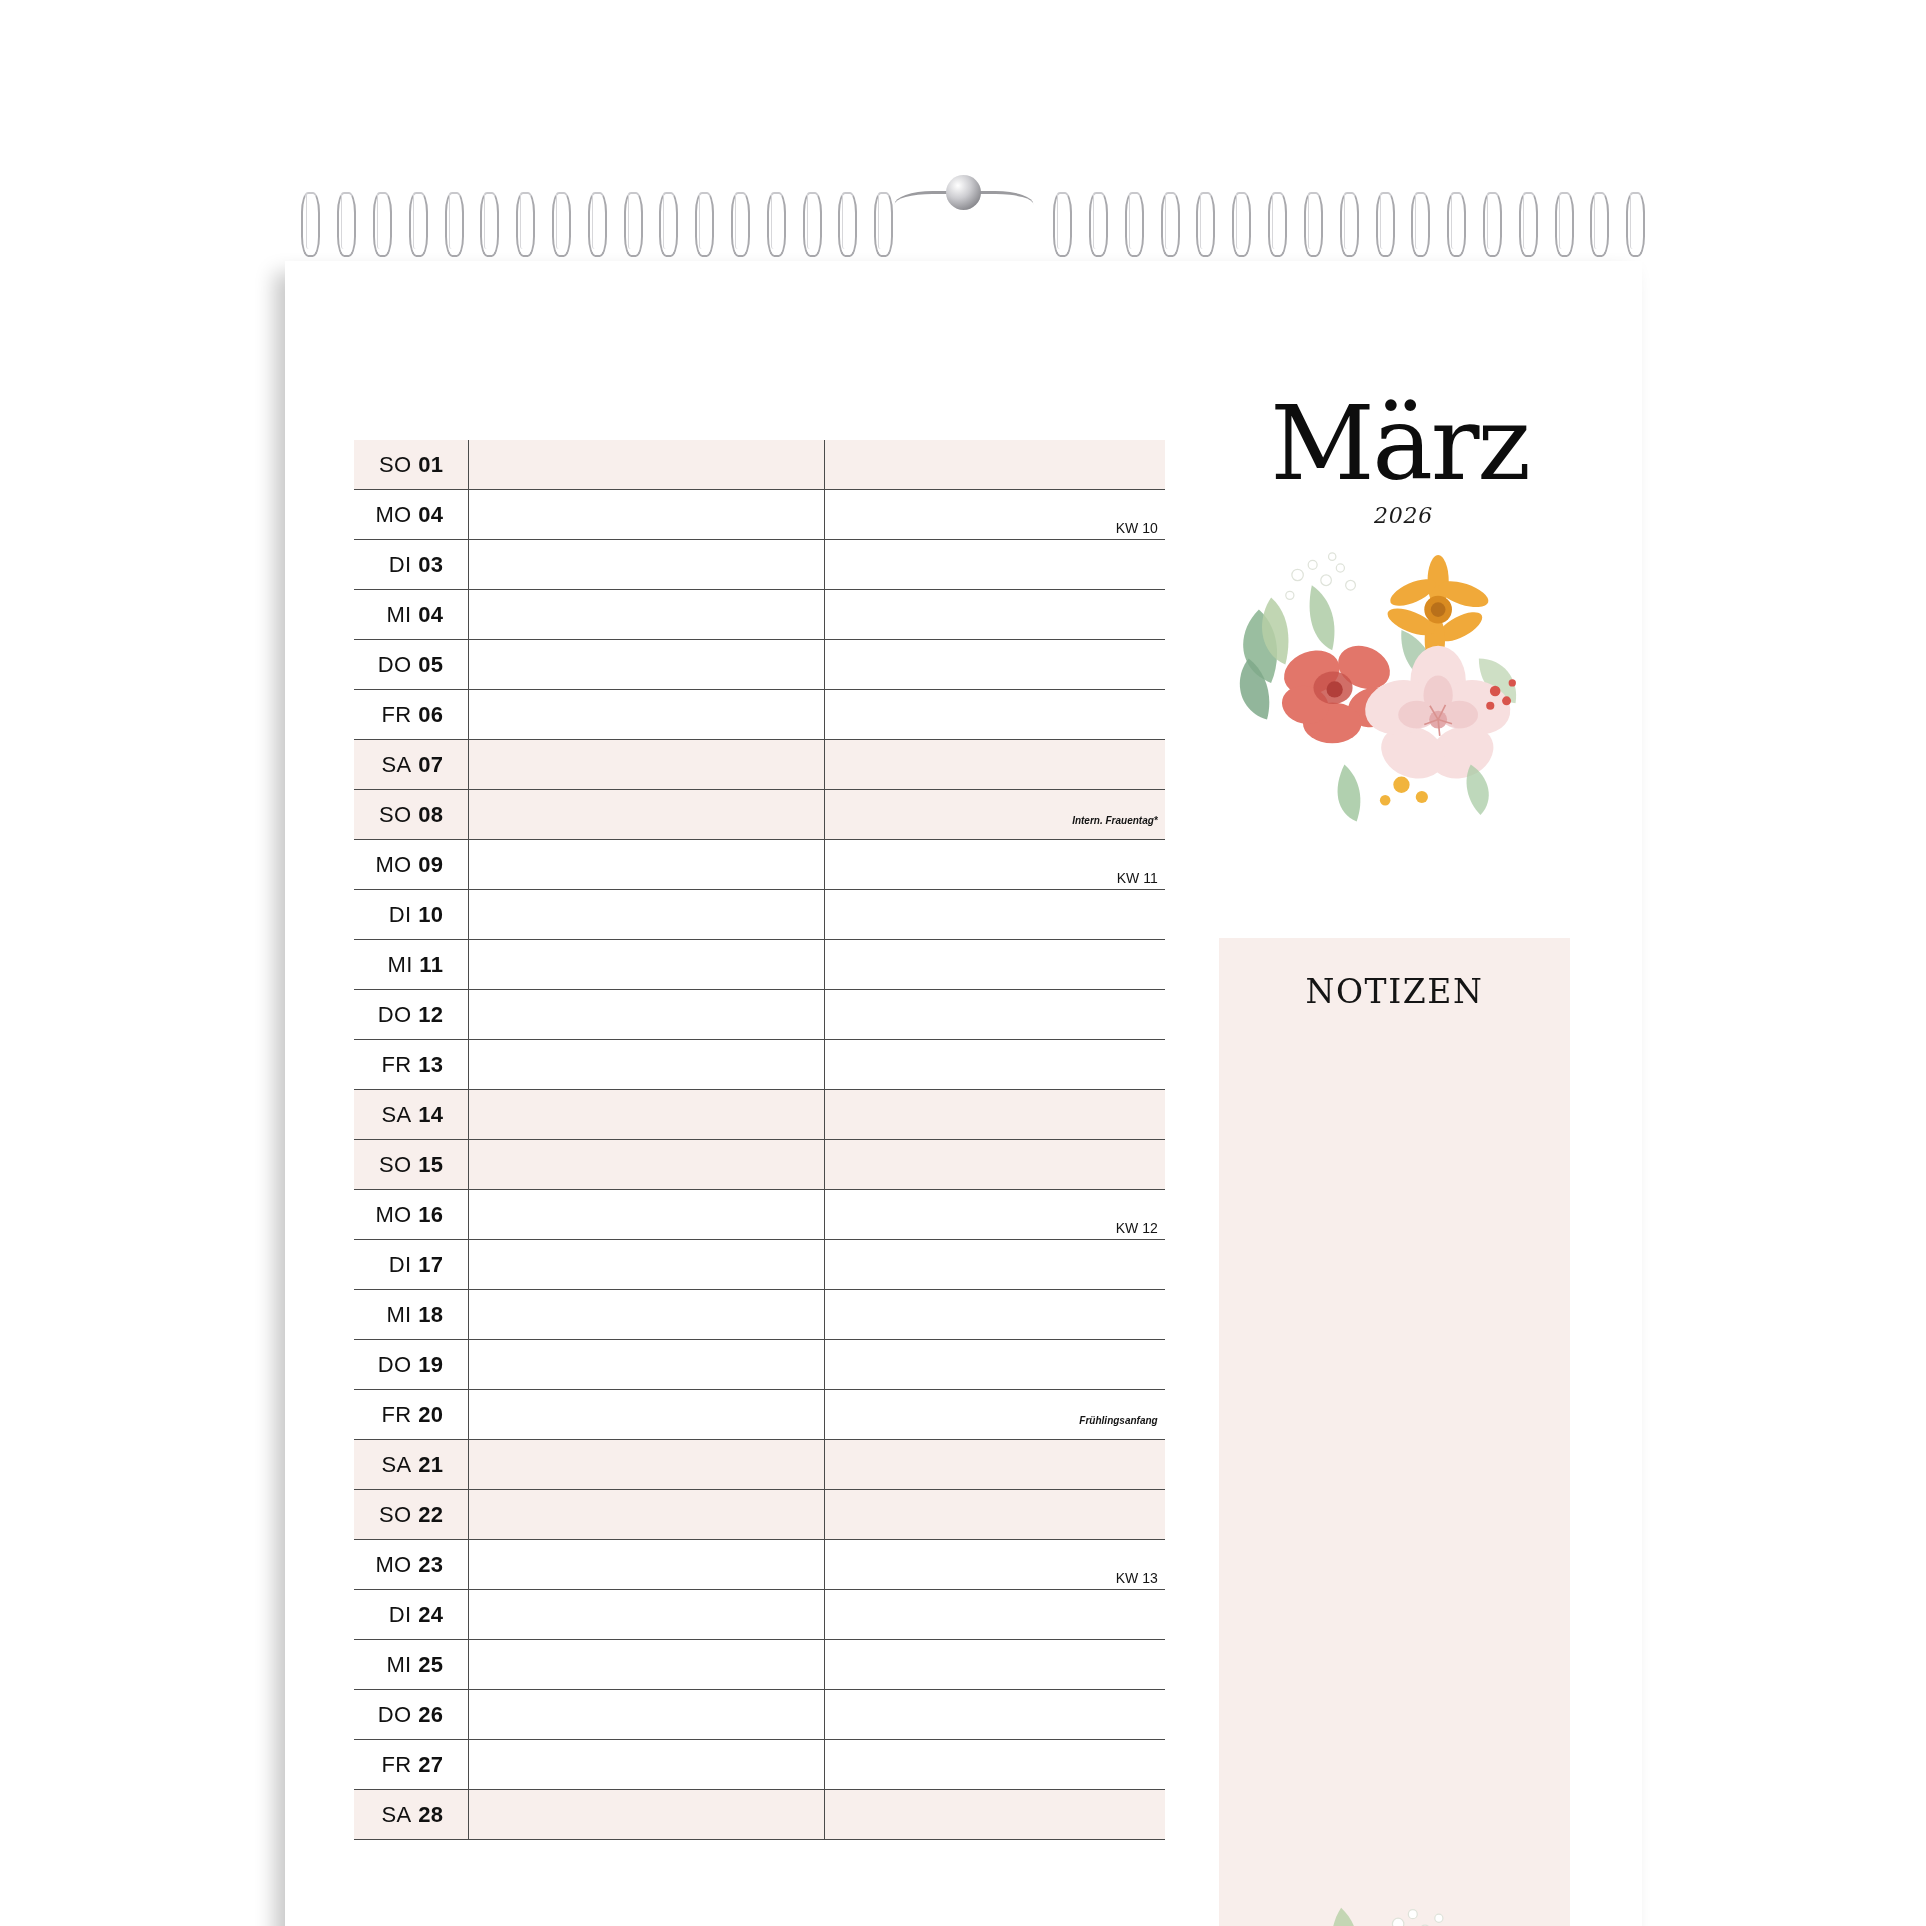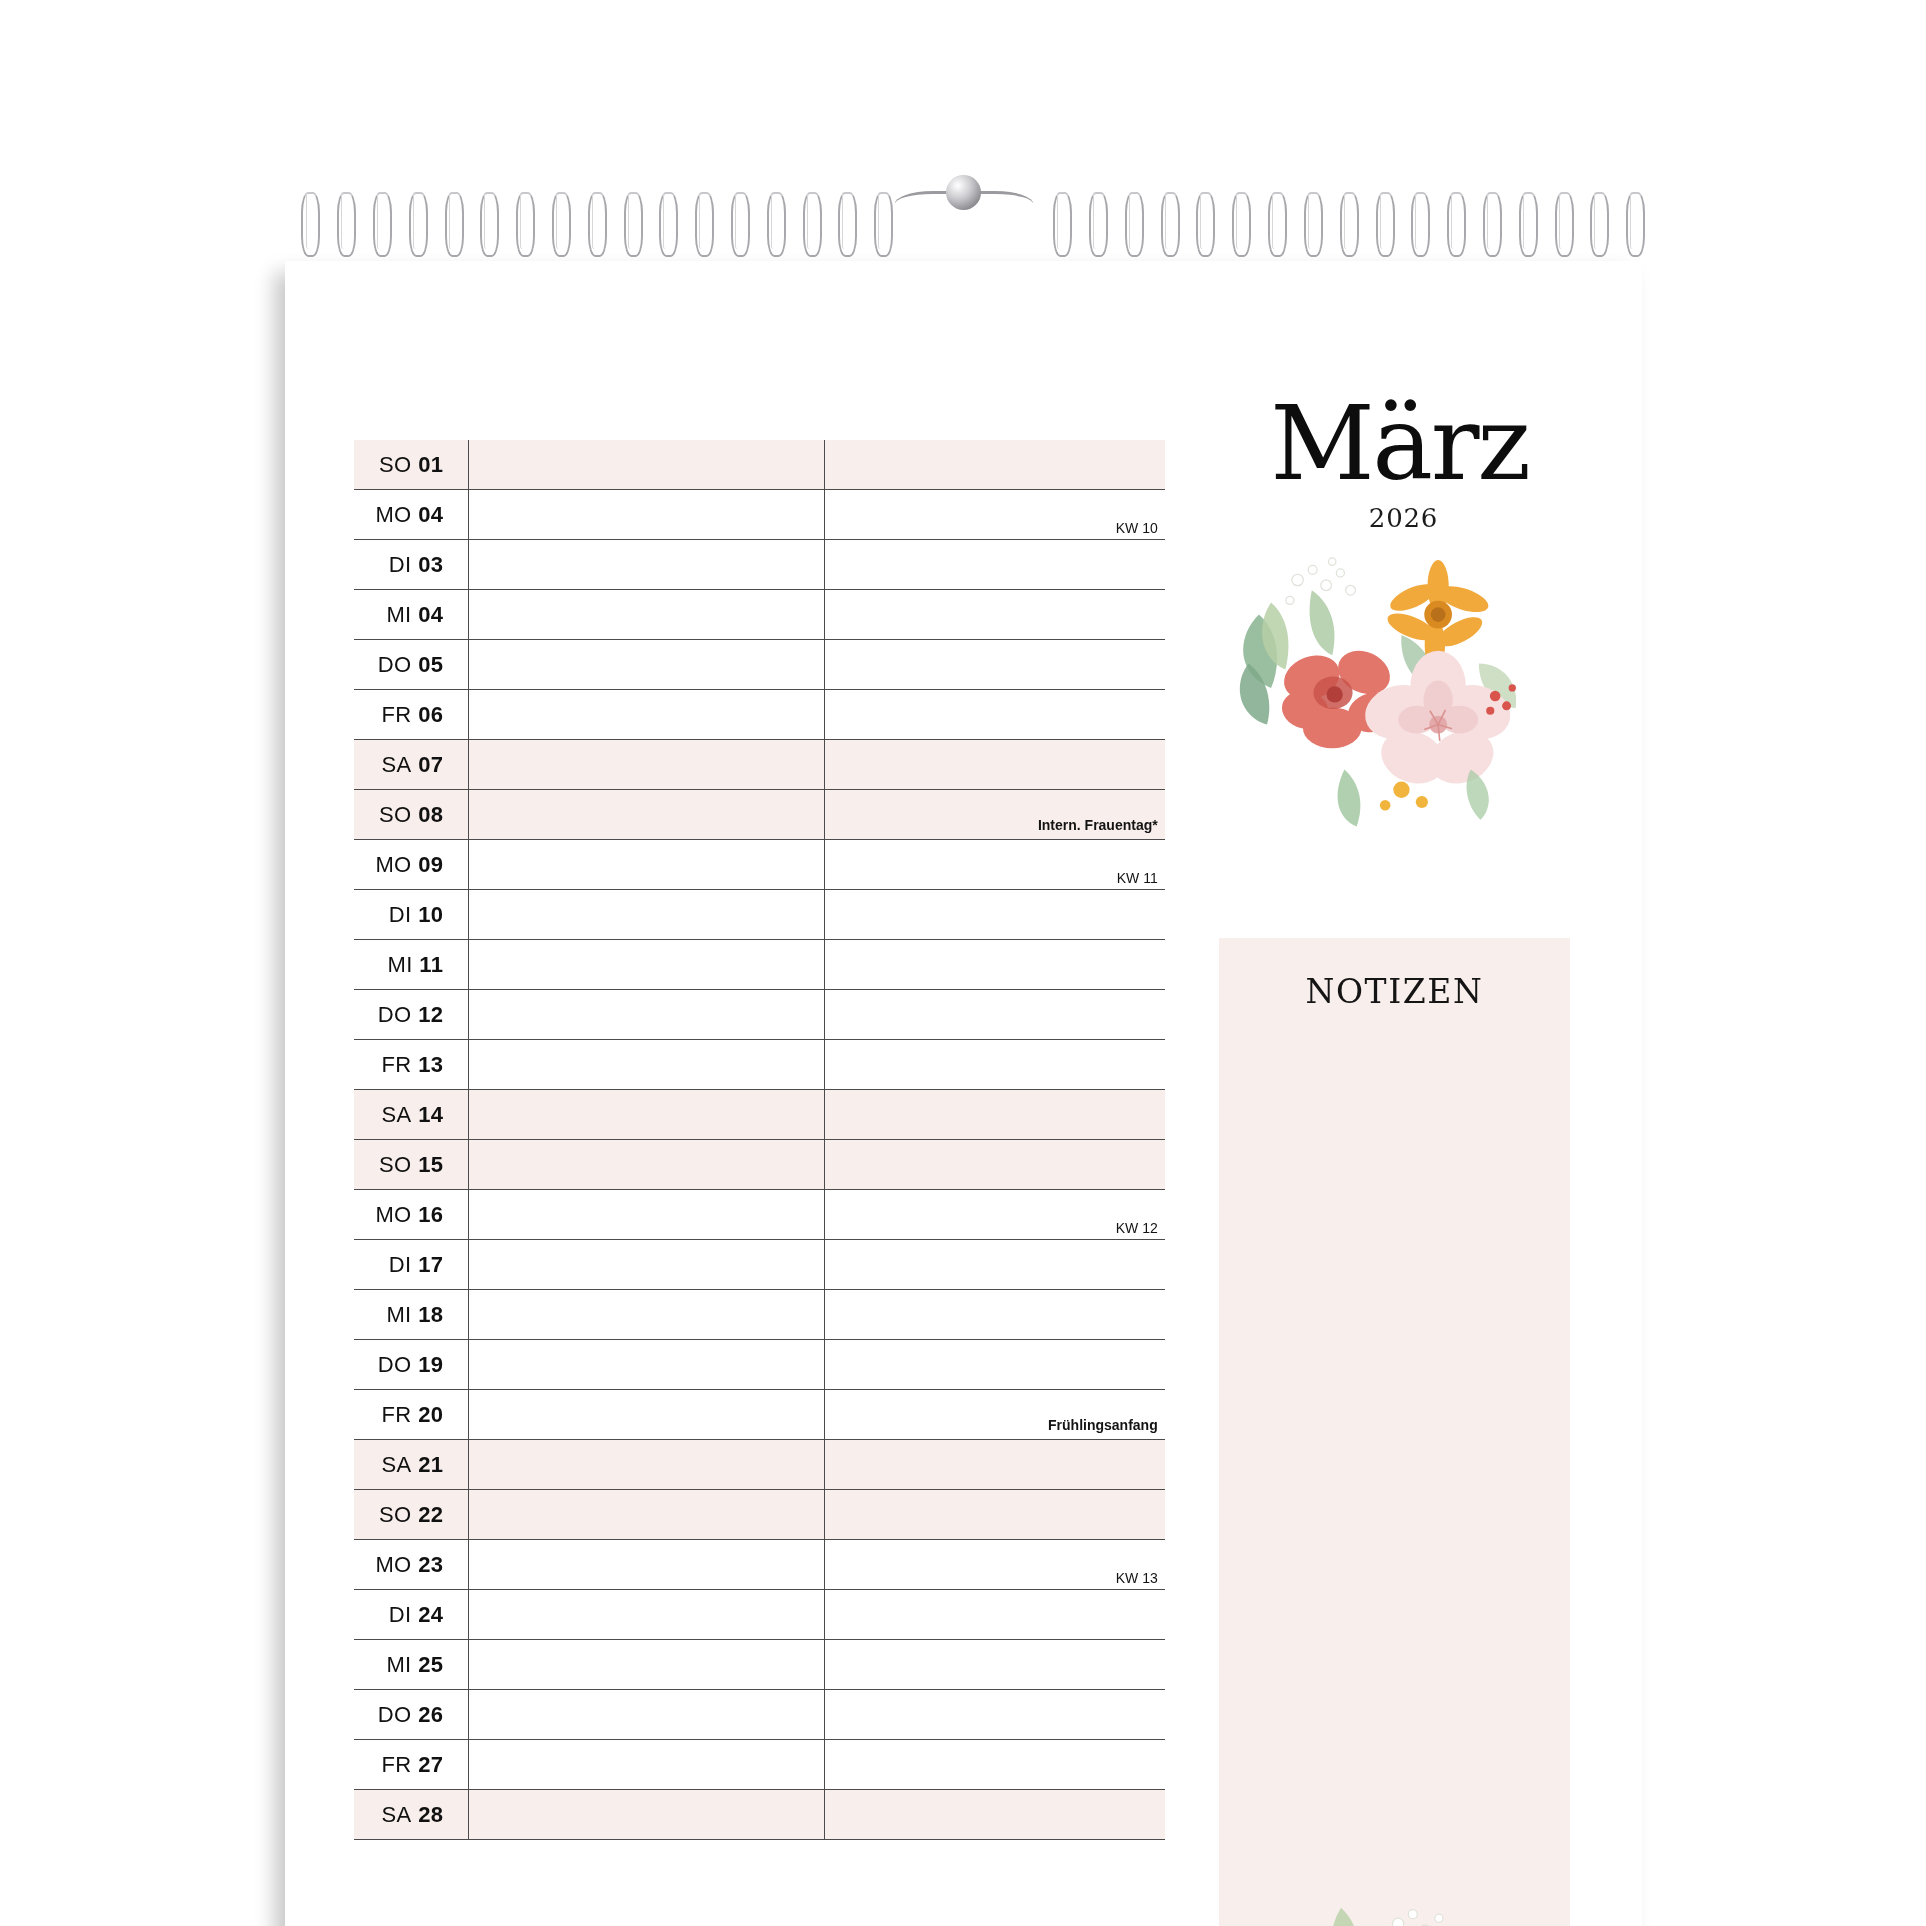--- a/index.html
+++ b/index.html
@@ -146,22 +146,23 @@
   }
   .day-row .col-b {
     flex: 1 1 auto;
     border-left: 1.2px solid #4b4b4b;
     box-sizing: border-box;
     position: relative;
   }
   .day-row .note {
     position: absolute;
     right: 7.3px;
-    bottom: 6px;
-    font-size: 14px;
+    bottom: 13px;
+    font-size: 10px;
+    font-style: italic;
     font-weight: 700;
     color: #141414;
     white-space: nowrap;
   }
   .day-row .kw {
     position: absolute;
     right: 7.3px;
     bottom: 3.3px;
     font-size: 14px;
     color: #141414;
@@ -180,25 +181,26 @@
     font-family: "DejaVu Serif", serif;
     font-size: 102px;
     line-height: 0.95;
     color: #0d0d0d;
     text-align: center;
     letter-spacing: -2.4px;
     margin-left: -8.2px;
   }
   #year-label {
     font-family: "DejaVu Serif", serif;
-    font-size: 26px;
+    font-size: 22px;
     color: #1b1b1b;
     text-align: center;
     margin-top: 9.8px;
     letter-spacing: 0.8px;
+    font-style: italic;
   }
 
   
   #floral-top {
     position: relative;
     width: 387px;
     height: 302px;
     margin-top: 8.2px;
   }
   

